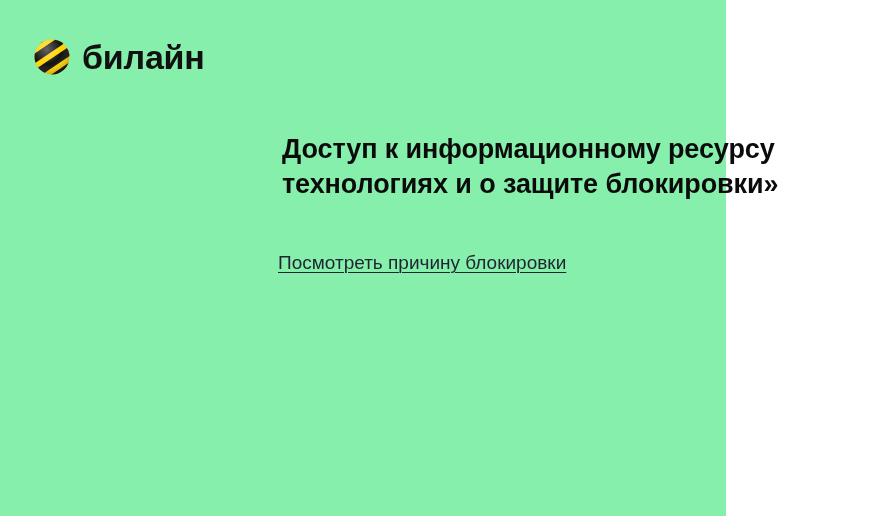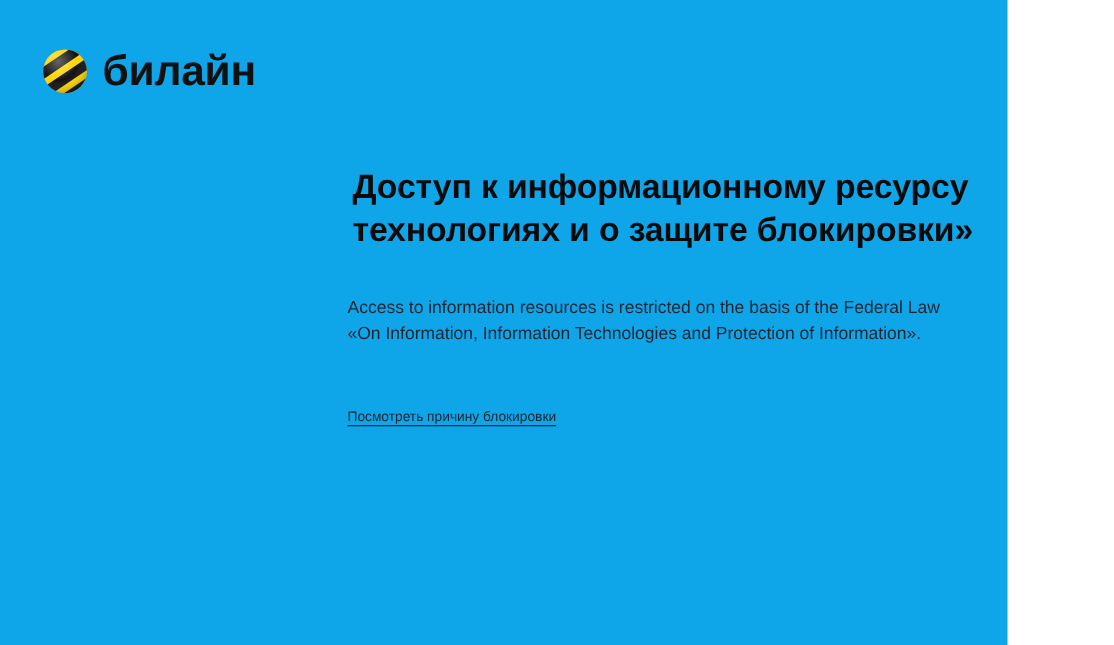--- a/index.html
+++ b/index.html
@@ -10,23 +10,23 @@
   body {
     width: 891px;
     height: 516px;
     overflow: hidden;
     font-family: "Liberation Sans", sans-serif;
     -webkit-font-smoothing: antialiased;
   }
 
   .page {
     position: relative;
-    width: 806px;
+    width: 726px;
     height: 516px;
-    background: #0ea5e9;
+    background: #86efac;
   }
 
   
   .header {
     position: absolute;
     top: 38px;
     left: 33px;
     display: flex;
     align-items: center;
     gap: 11px;
@@ -75,21 +75,21 @@
     font-weight: 400;
     color: #1f2431;
   }
   .subtext .ln { display: block; white-space: nowrap; }
 
   .reason-link-wrap {
     padding-top: 47px;
   }
   .reason-link {
     font-family: "Liberation Sans", sans-serif;
-    font-size: 11px;
+    font-size: 19px;
     line-height: 20px;
     font-weight: 400;
     color: #1f2431;
     text-underline-offset: 3px;
     text-decoration-thickness: 1px;
     cursor: pointer;
     white-space: nowrap;
   }
 </style>
 </head>
@@ -125,24 +125,20 @@
     <span class="logo-word">билайн</span>
   </div>
 
   <div class="content">
 
     <h1 class="headline">
       <span class="ln">Доступ к информационному ресурсу</span>
       <span class="ln">технологиях и о защите блокировки»</span>
     </h1>
 
-    <p class="subtext">
-      <span class="ln">Access to information resources is restricted on the basis of the Federal Law</span>
-      <span class="ln">«On Information, Information Technologies and Protection of Information».</span>
-    </p>
 
     <div class="reason-link-wrap">
       <a class="reason-link" href="#">Посмотреть причину блокировки</a>
     </div>
 
   </div>
 
 </div>
 
 </body></html>

